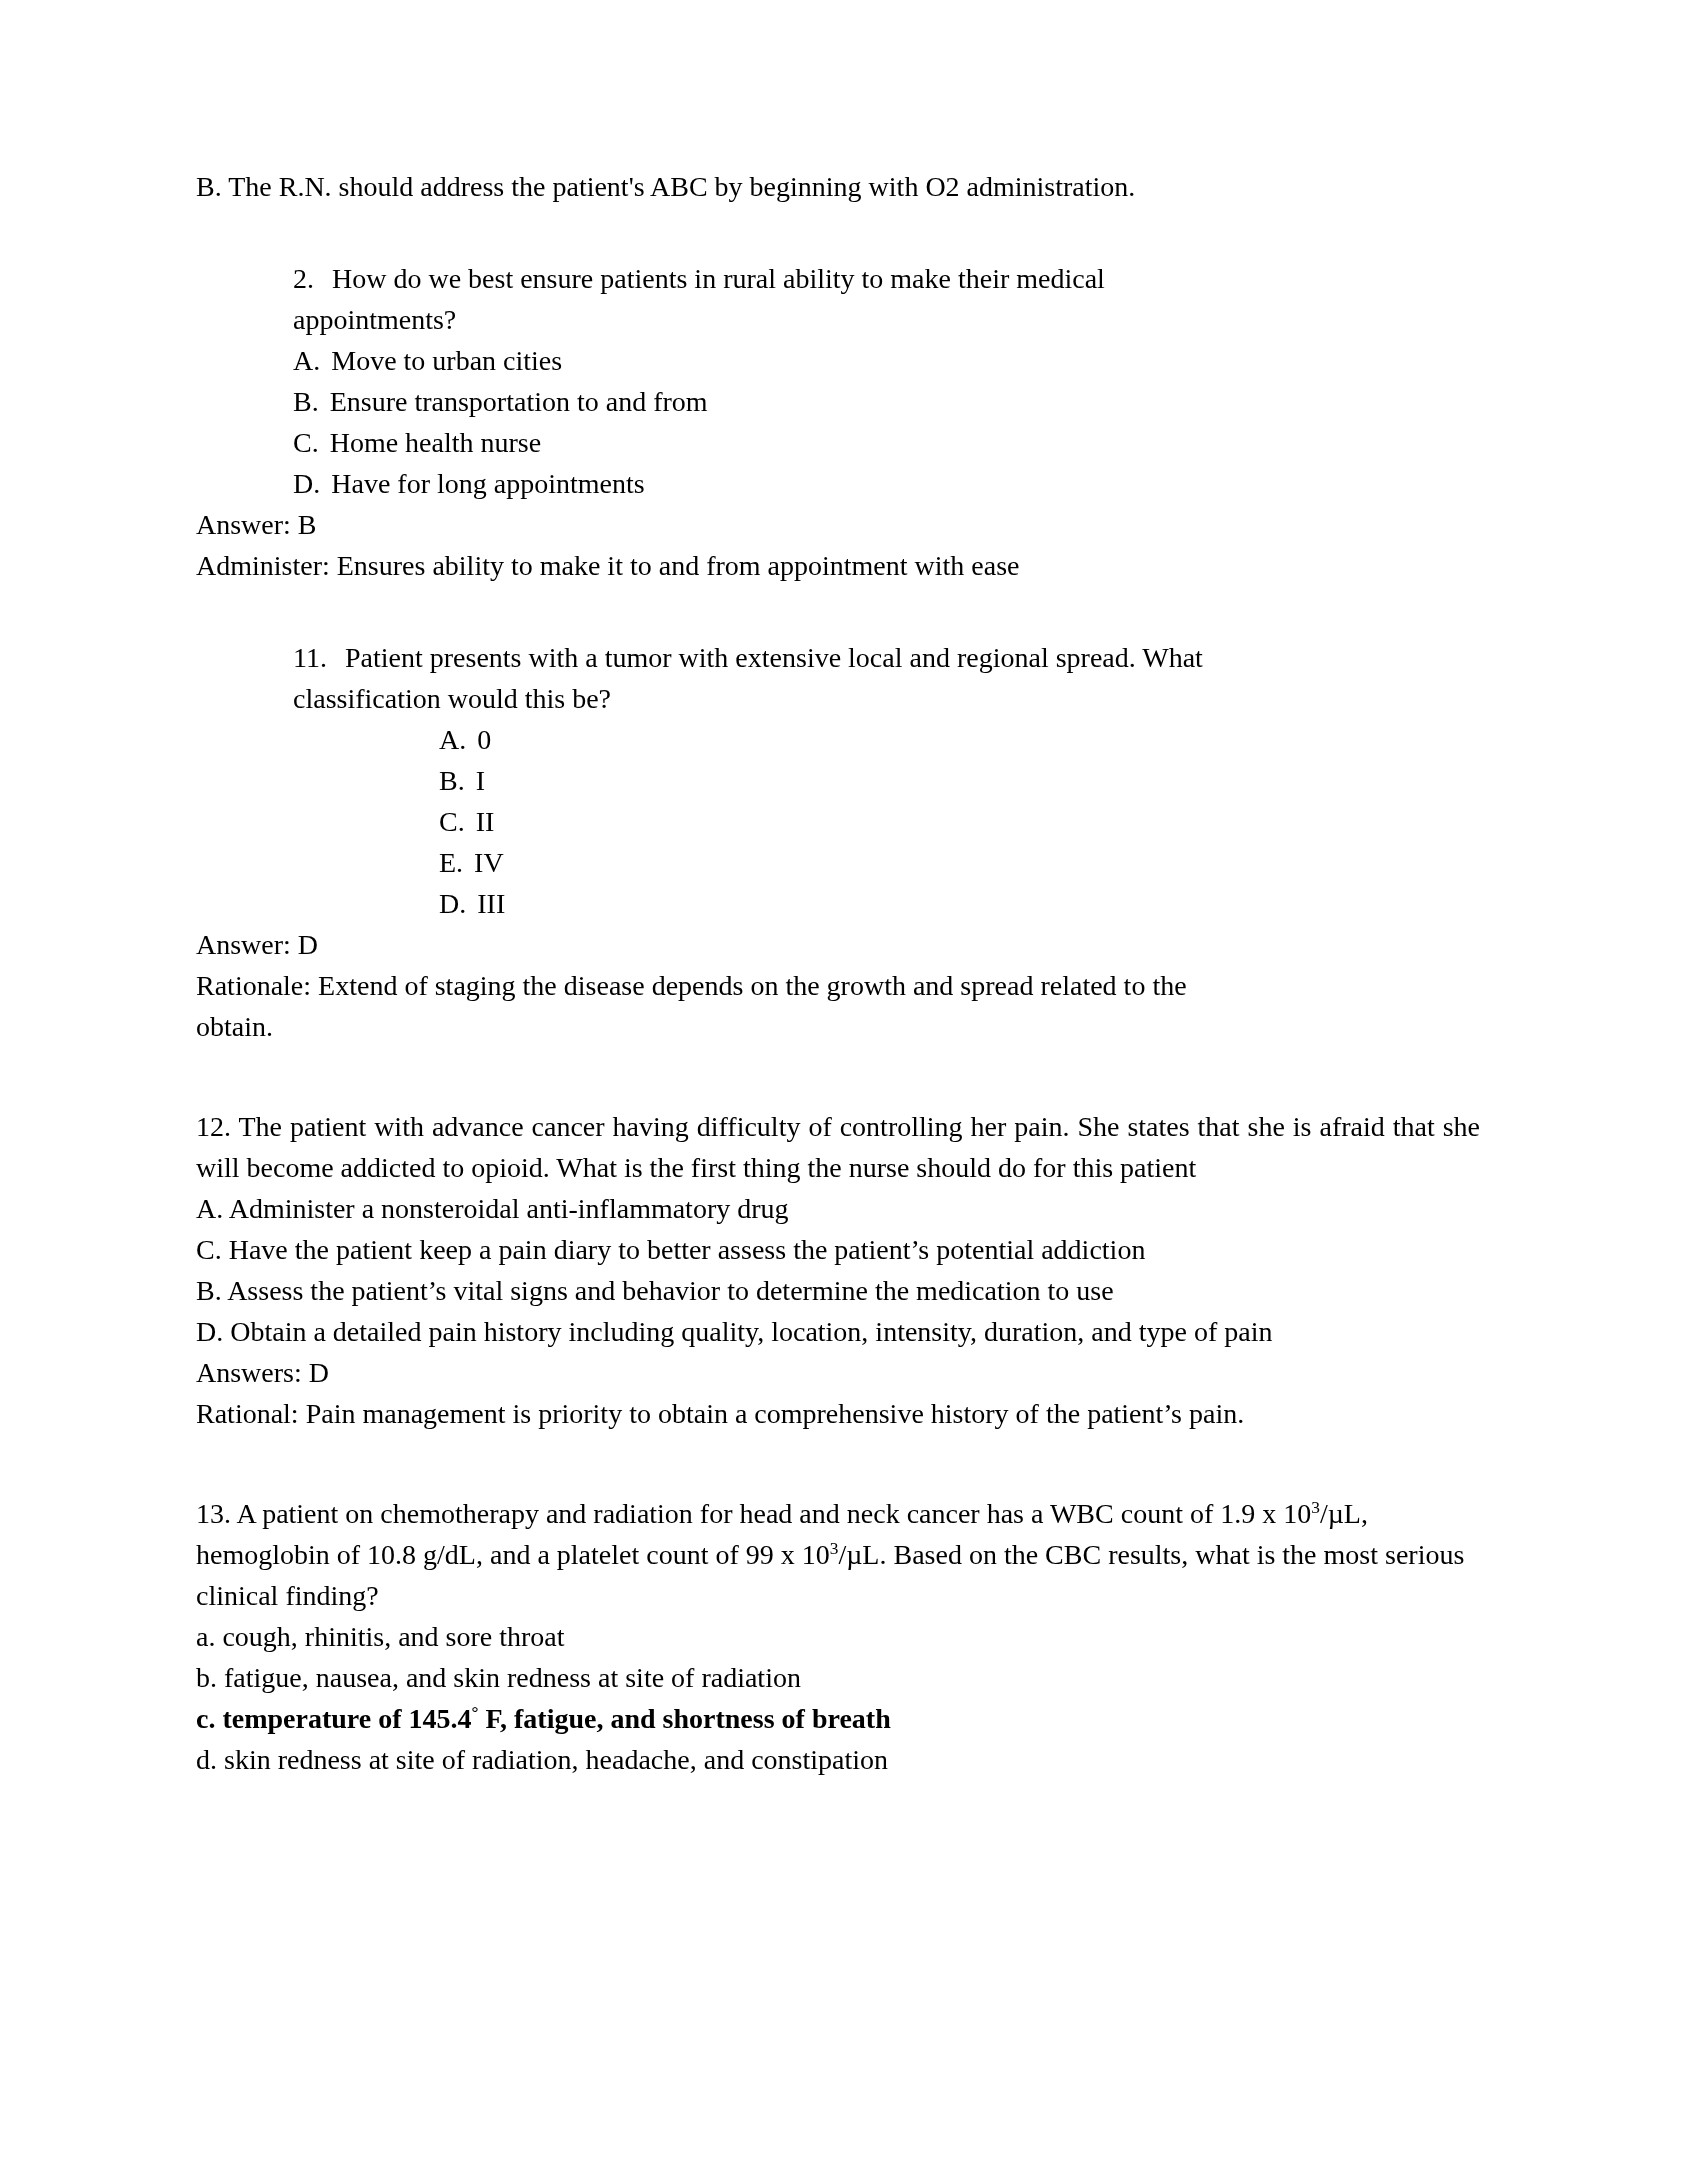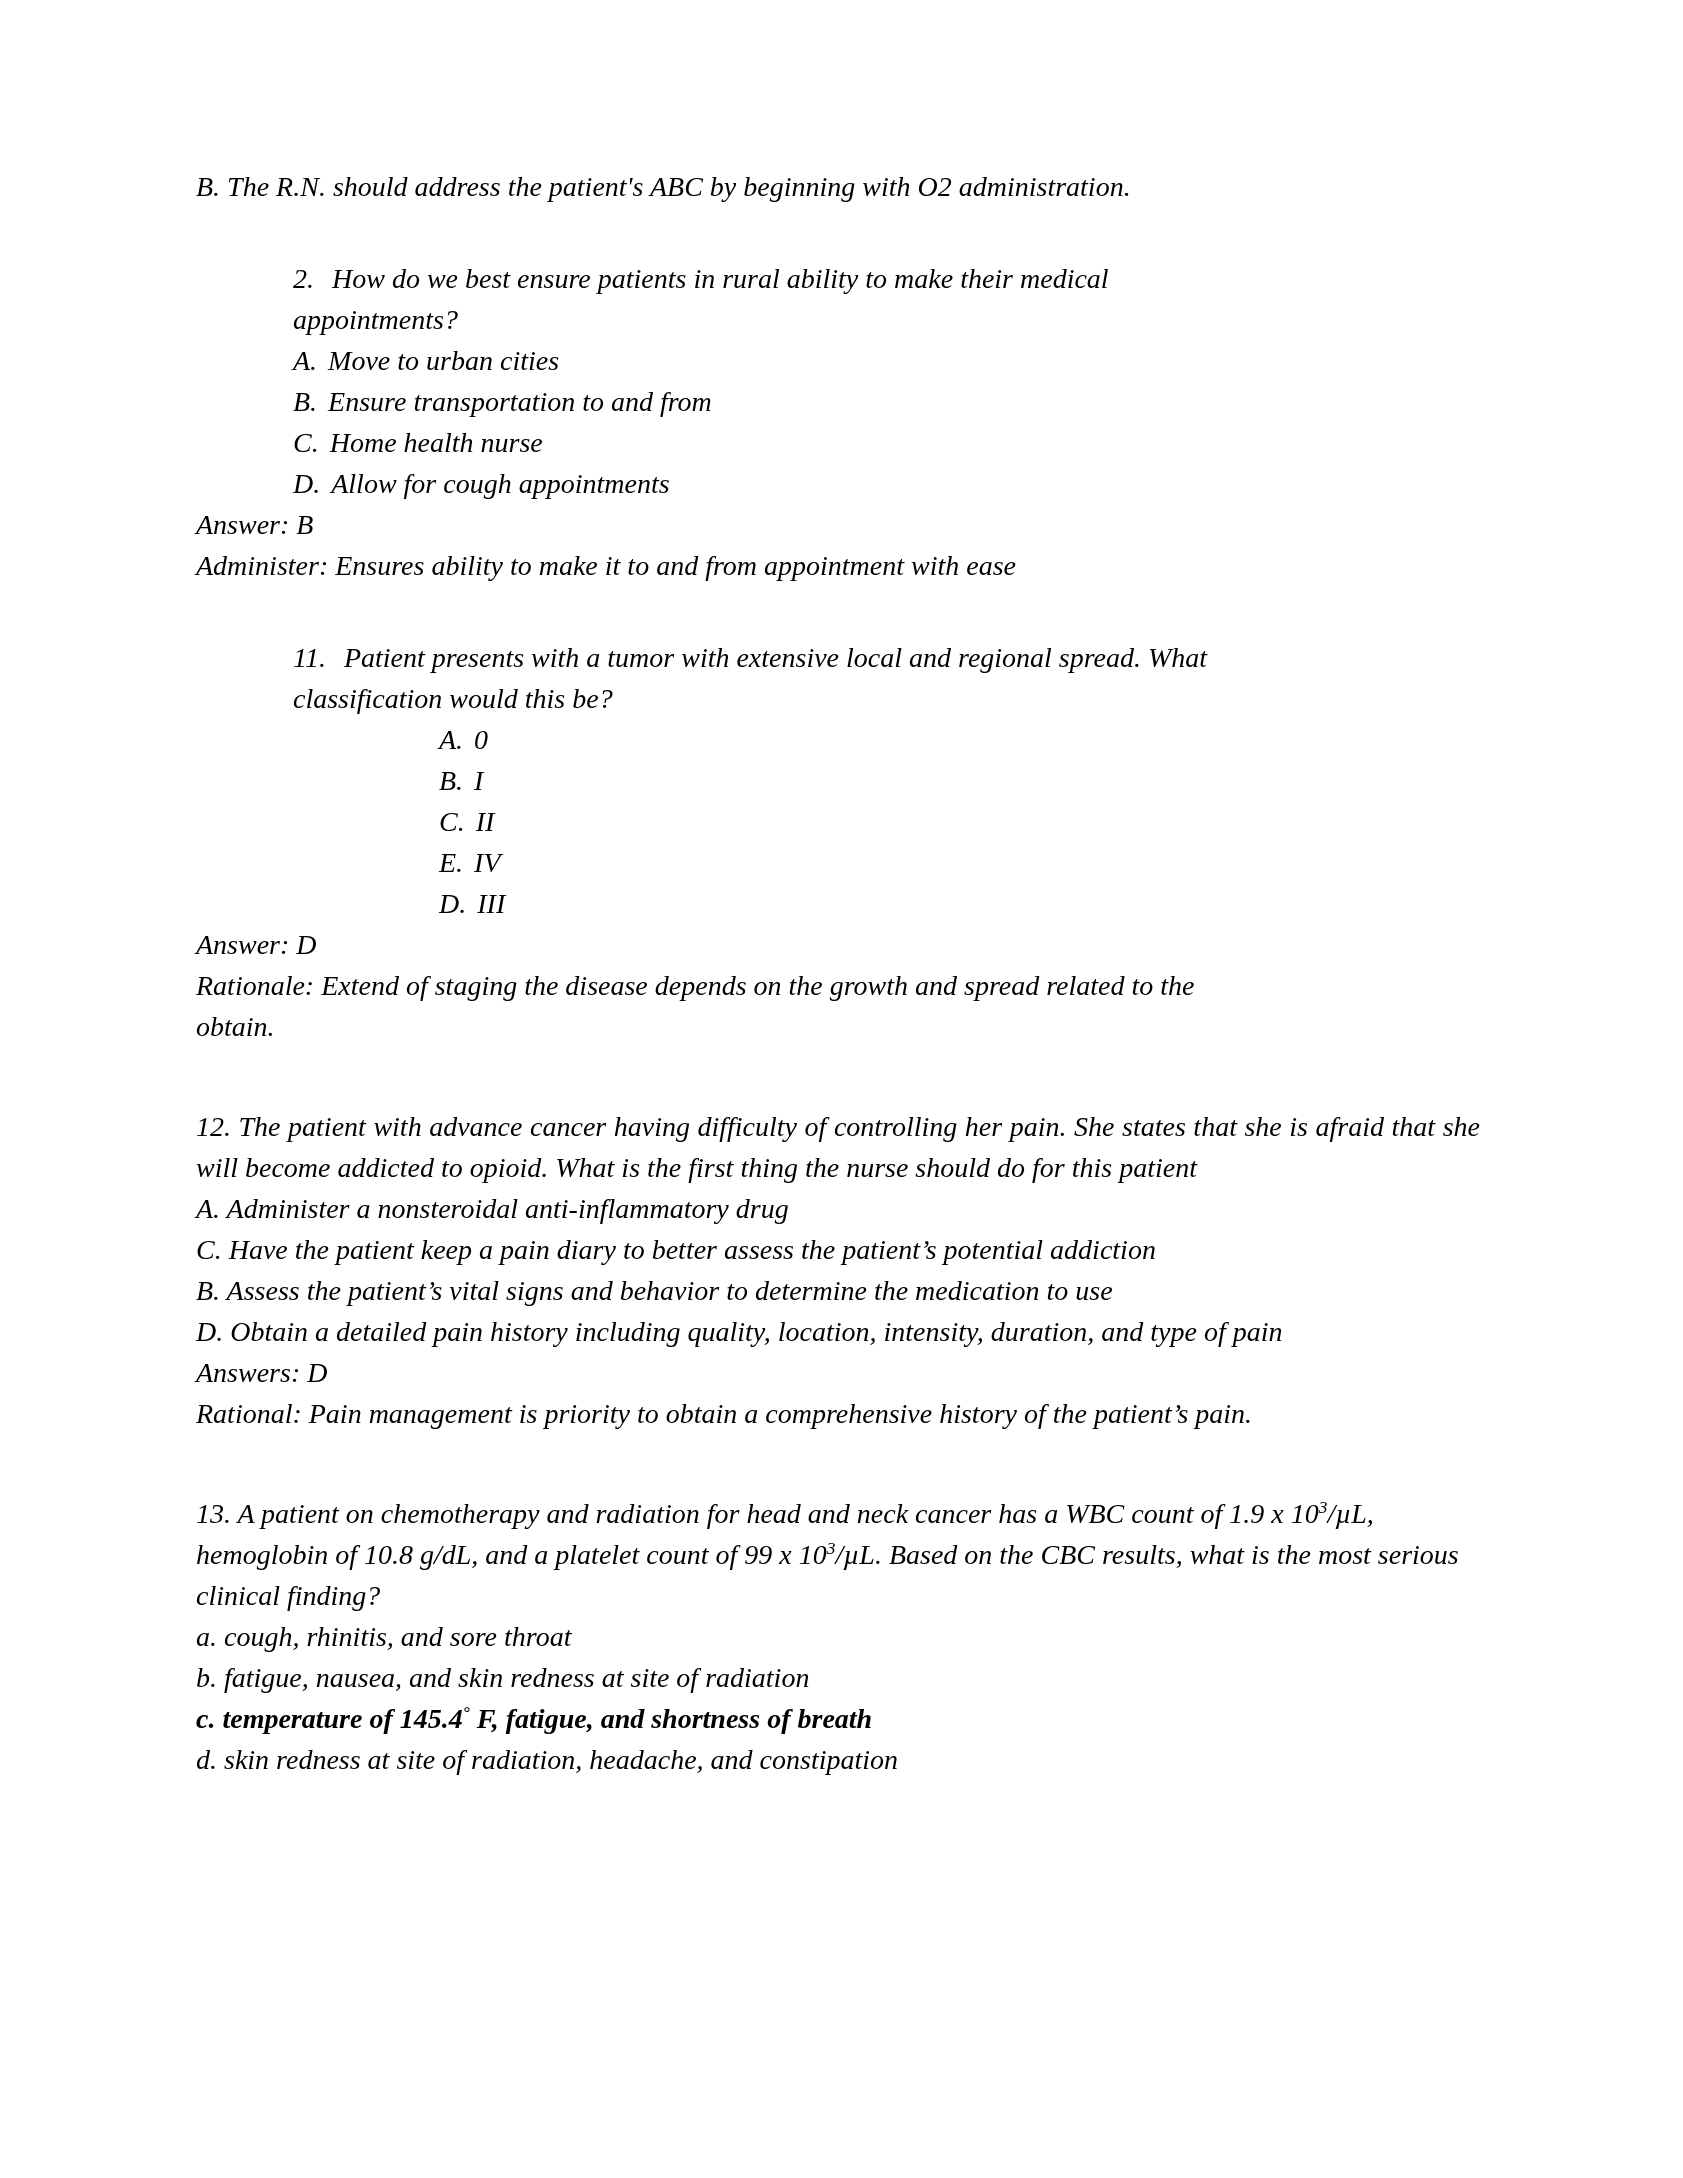--- a/index.html
+++ b/index.html
@@ -14,21 +14,20 @@
     color: #000000;
     -webkit-font-smoothing: antialiased;
   }
   .page {
     position: relative;
     width: 1683px;
     height: 2178px;
     background: #ffffff;
     box-sizing: border-box;
     padding: 166px 203px 0 196px;
-    font-style: italic;
   }
   .doc-body {
     font-size: 28px;
     line-height: 41px;
     text-align: left;
   }
   p {
     margin: 0;
   }
   .para {
@@ -81,21 +80,21 @@
       <p class="para">
         <span>A.</span><span class="letter-gap"></span><span>Move to urban cities</span>
       </p>
       <p class="para">
         <span>B.</span><span class="letter-gap"></span><span>Ensure transportation to and from</span>
       </p>
       <p class="para">
         <span>C.</span><span class="letter-gap"></span><span>Home health nurse</span>
       </p>
       <p class="para">
-        <span>D.</span><span class="letter-gap"></span><span>Allow for cough appointments</span>
+        <span>D.</span><span class="letter-gap"></span><span>Have for long appointments</span>
       </p>
     </div>
     <p class="para">Answer: B</p>
     <p class="para">Administer: Ensures ability to make it to and from appointment with ease</p>
 
     <div class="gap-md"></div>
 
     <div class="indent-block">
       <p class="para">
         <span>11.</span><span class="num-gap"></span><span>Patient presents  with a tumor with extensive local and regional spread.  What</span>

